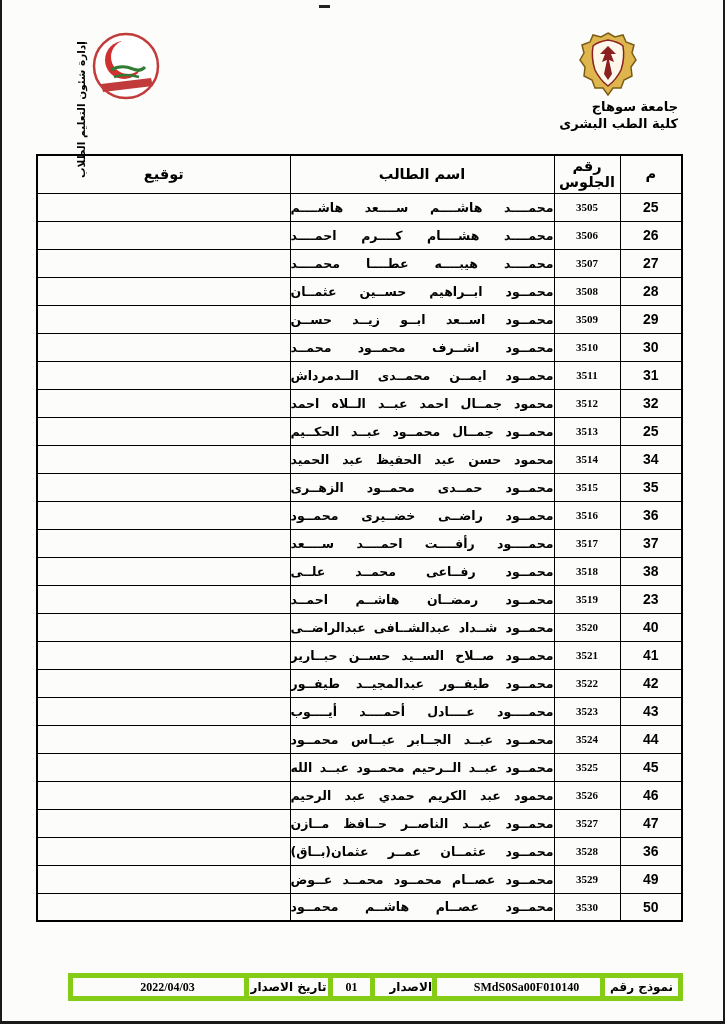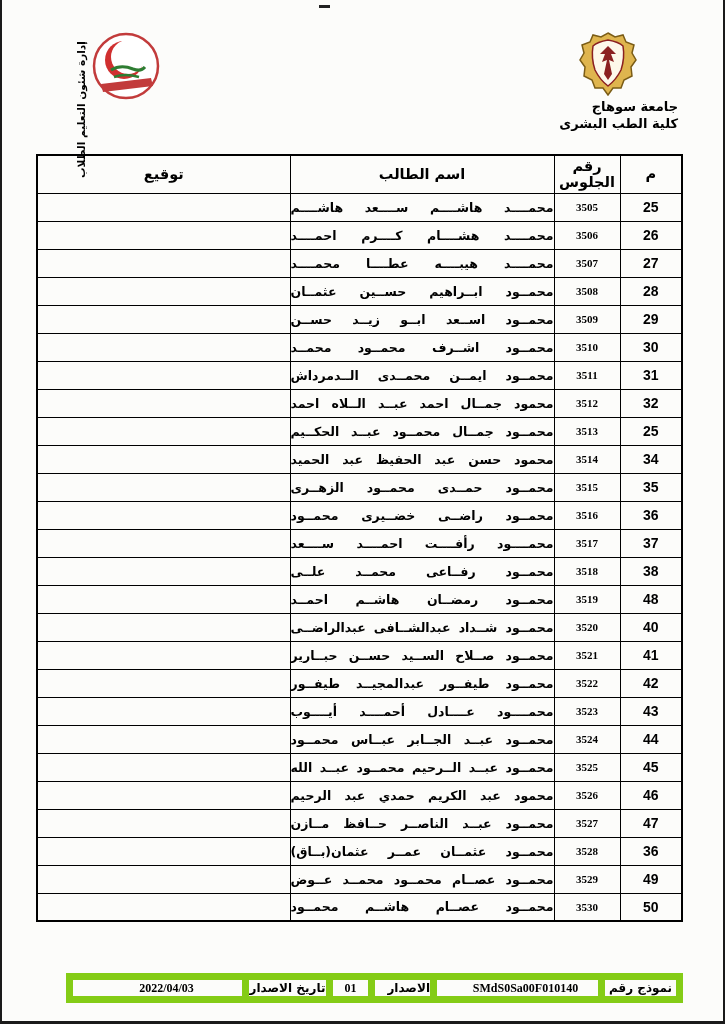--- a/index.html
+++ b/index.html
@@ -73,21 +73,21 @@
     padding: 0 9px;
   }
 
   
   .footer-table {
     position: absolute; top: 973px; right: 40px; width: 610px;
     border-collapse: collapse; direction: rtl;
     border: 2px solid #000; table-layout: fixed;
   }
   .footer-table td {
-    border: 7px solid #84cc16; height: 23px;
+    border: 5px solid #84cc16; height: 23px;
     font-weight: bold; font-size: 12px;
     text-align: center; vertical-align: middle;
   }
   .f-form   { width: 78px; }
   .f-code   { width: 168px; font-family: "Liberation Serif", serif; direction: ltr; text-align: left; padding-left: 16px; font-size: 13px; }
   .f-issue  { width: 62px; padding-left: 48px; }
   .f-issueno{ width: 42px; font-family: "Liberation Serif", serif; font-size: 13px; }
   .f-datelabel { width: 84px; }
   .f-date   { width: 176px; font-family: "Liberation Serif", serif; direction: ltr; text-align: left; padding-left: 18px; font-size: 13px; }
 </style>
@@ -213,21 +213,21 @@
           <td class="c-name">محمــــود رأفــــت احمــــد ســــعد</td>
           <td class="c-sign"></td>
         </tr>
         <tr>
           <td class="c-no">38</td>
           <td class="c-seat">3518</td>
           <td class="c-name">محمــود رفــاعى محمــد علــى</td>
           <td class="c-sign"></td>
         </tr>
         <tr>
-          <td class="c-no">48</td>
+          <td class="c-no">23</td>
           <td class="c-seat">3519</td>
           <td class="c-name">محمــود رمضــان هاشــم احمــد</td>
           <td class="c-sign"></td>
         </tr>
         <tr>
           <td class="c-no">40</td>
           <td class="c-seat">3520</td>
           <td class="c-name">محمــود شــداد عبدالشــافى عبدالراضــى</td>
           <td class="c-sign"></td>
         </tr>

